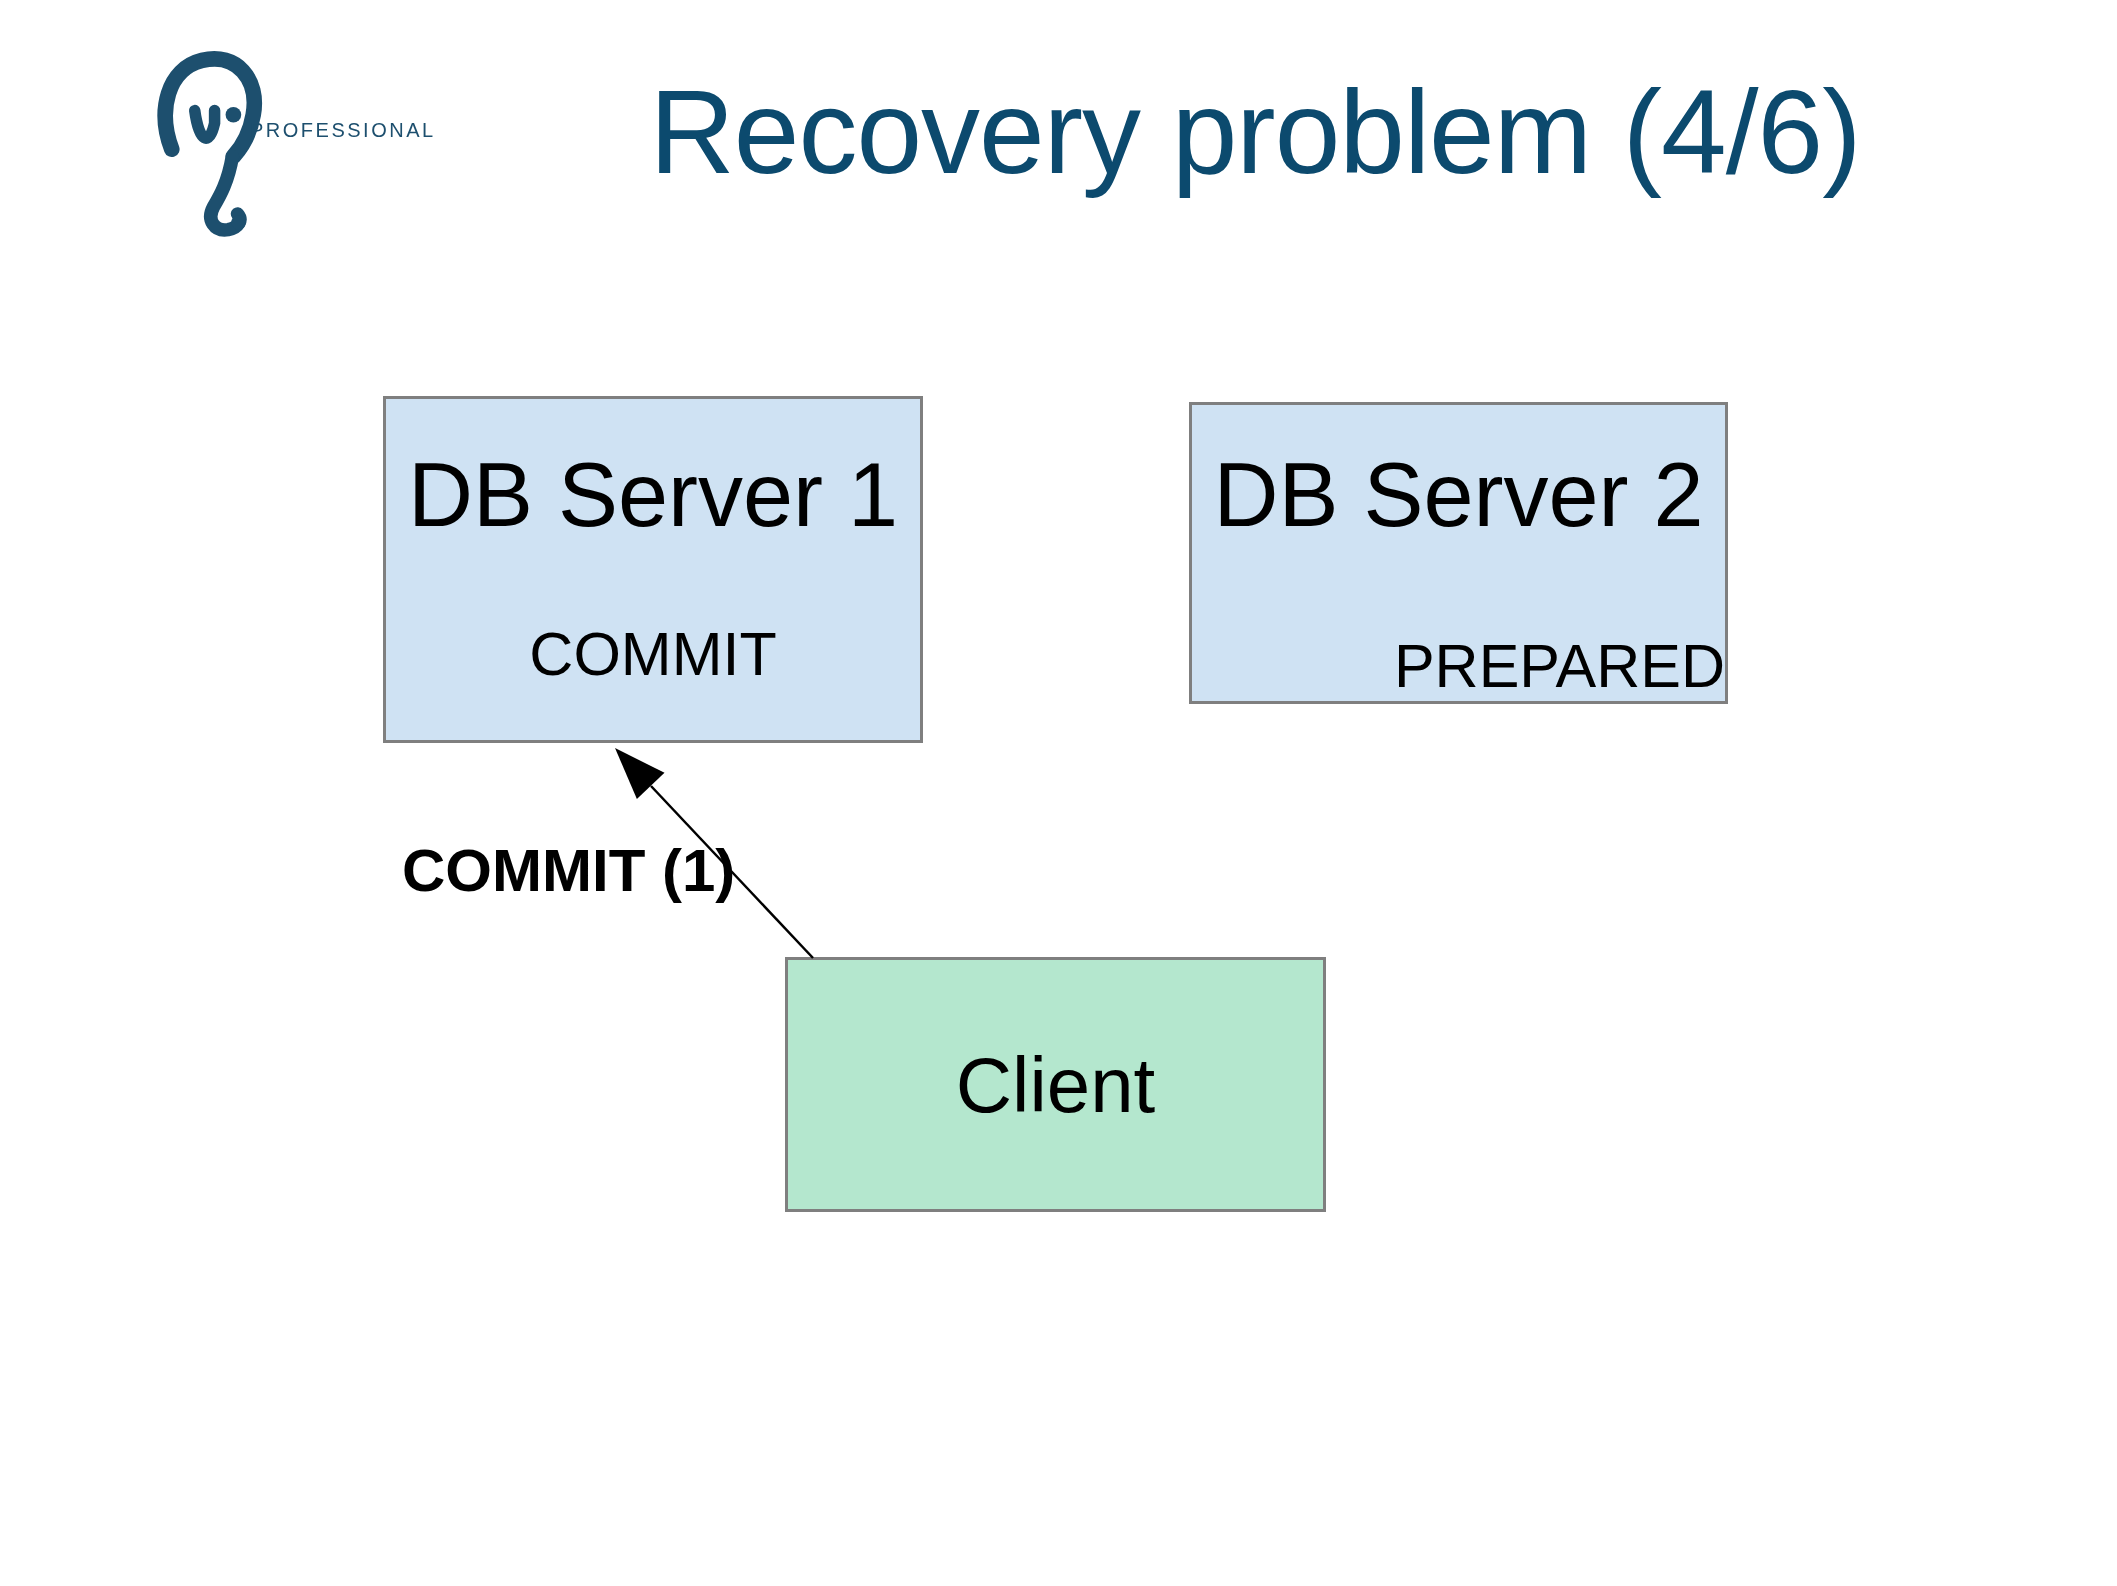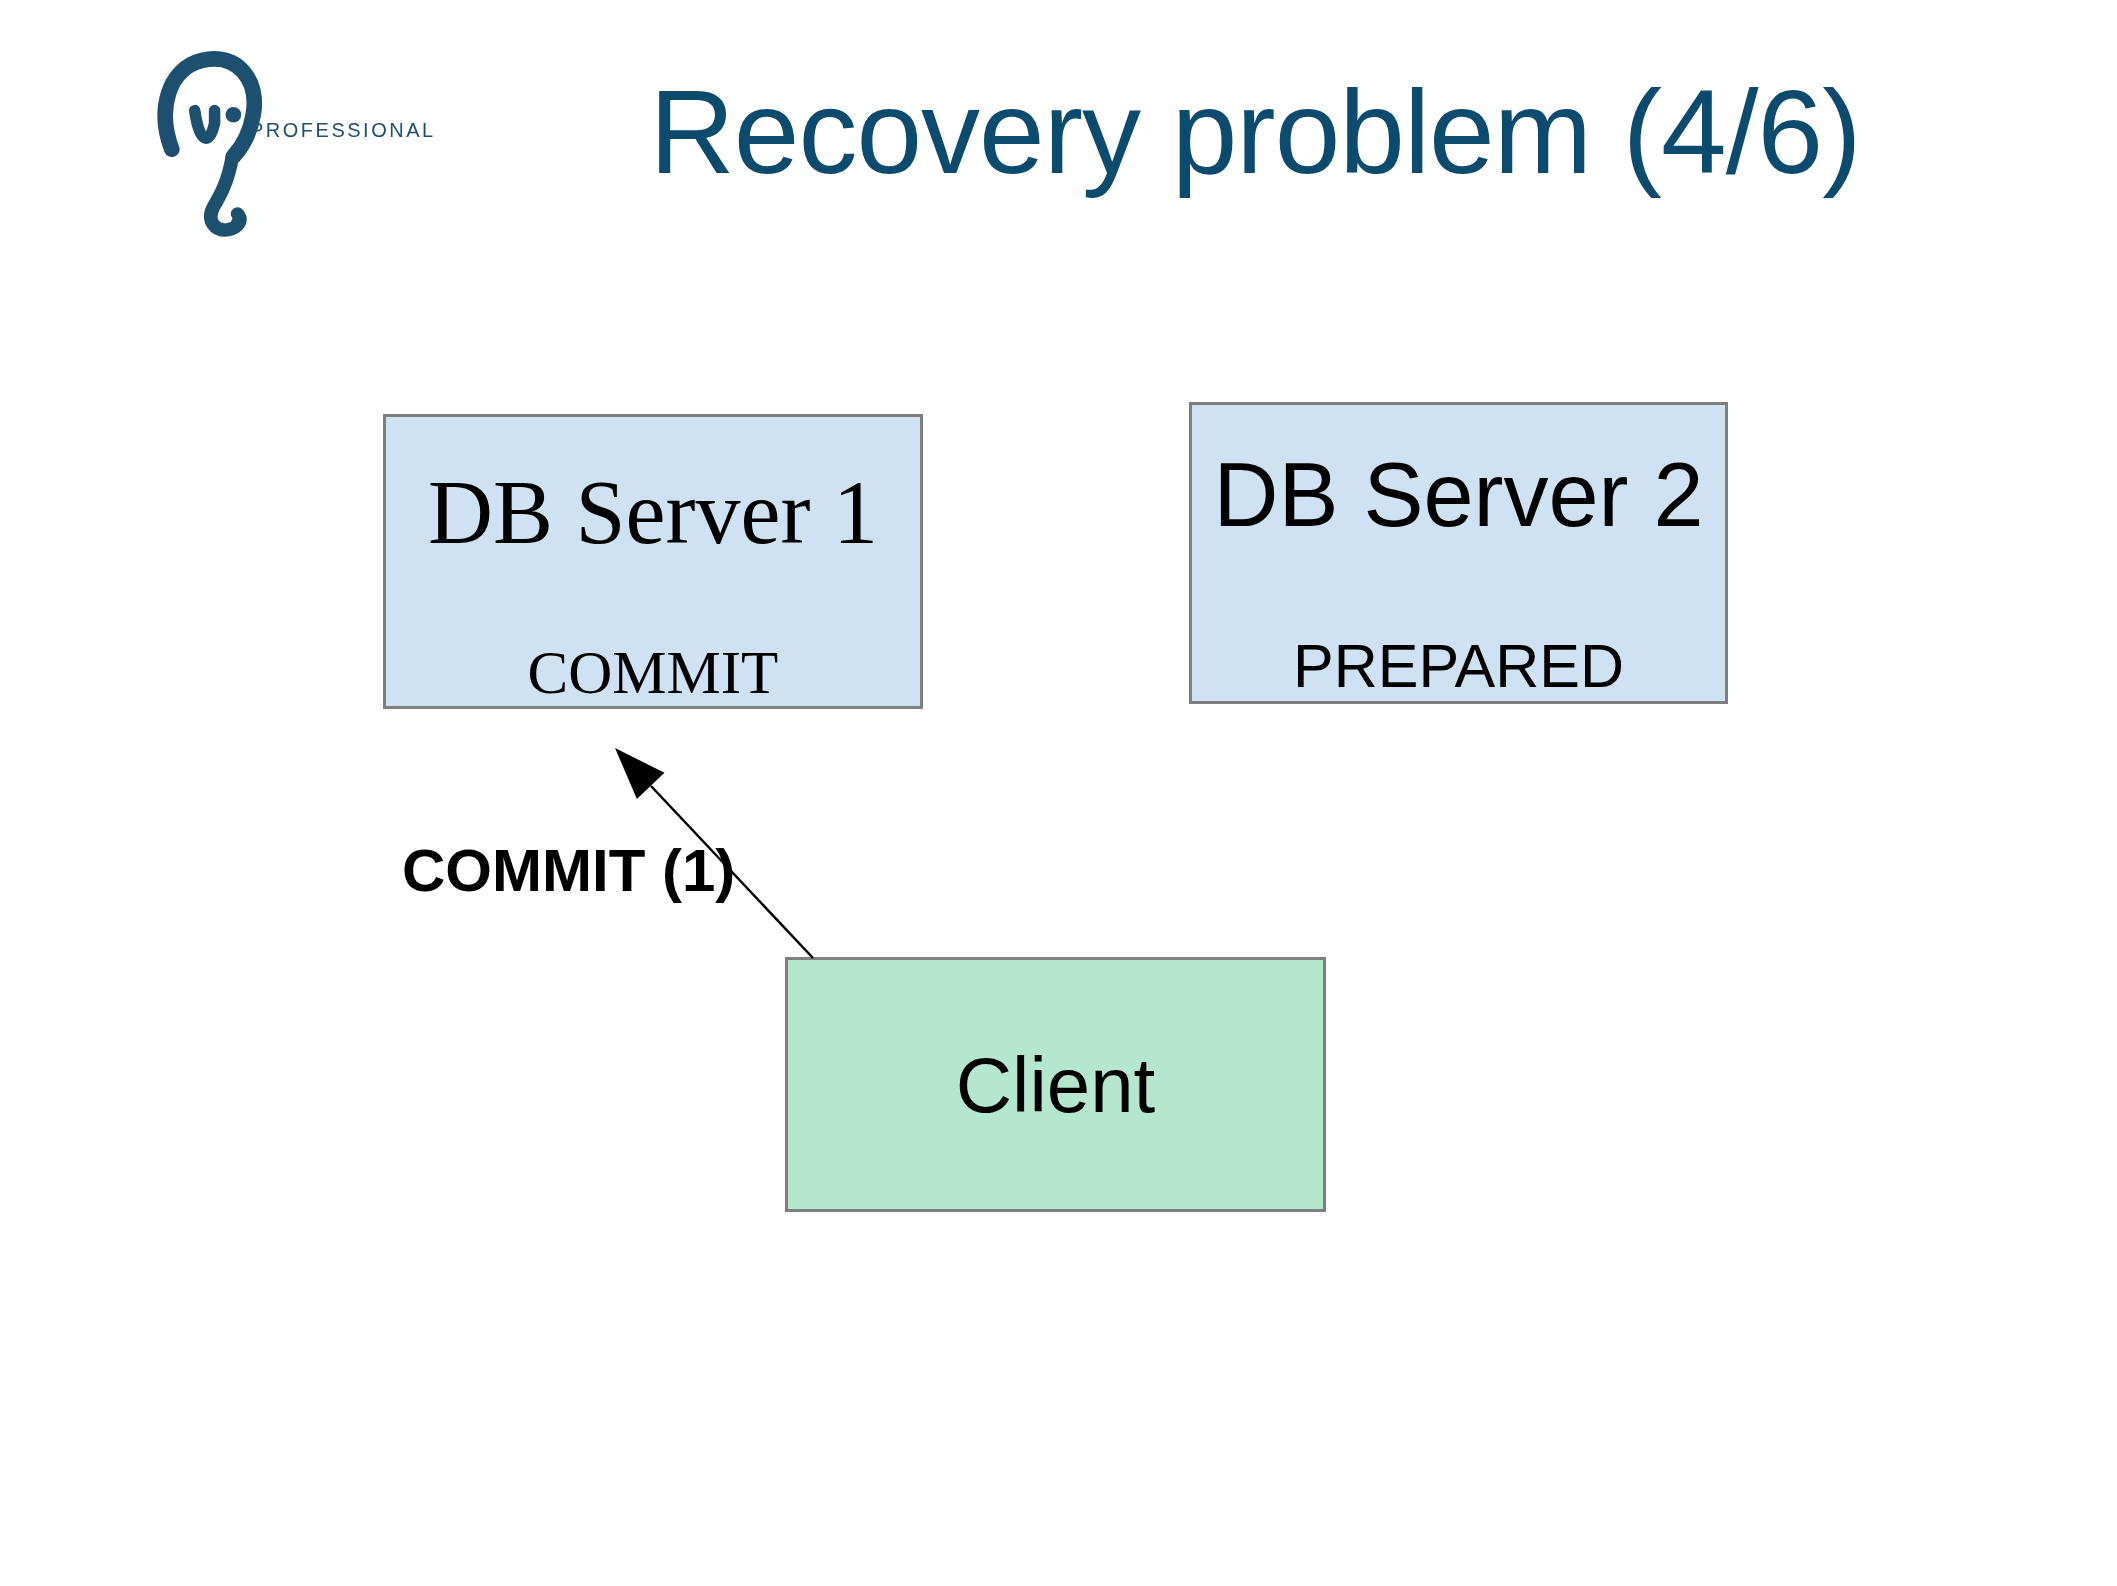--- a/index.html
+++ b/index.html
@@ -21,35 +21,35 @@
   
   .slide-title{
     position:absolute;left:490px;top:68px;width:1530px;
     text-align:center;font-size:118px;line-height:1.1;letter-spacing:-1px;
     color:#0c4a6e;white-space:nowrap;
   }
   
   .node{
     position:absolute;border:3px solid #7f7f7f;box-sizing:border-box;
   }
-  .node-db1{left:383px;top:414px;width:540px;height:295px;font-family:Liberation Serif, serif;}
+  .node-db1{left:383px;top:396px;width:540px;height:347px;}
   .node-db2{left:1189px;top:402px;width:539px;height:302px;}
   .node-client{left:785px;top:957px;width:541px;height:255px;display:flex;align-items:center;justify-content:center;}
   .node-title{
     position:absolute;left:0;width:100%;text-align:center;
     font-size:90px;line-height:1;white-space:nowrap;
   }
   .node-db1 .node-title{top:51px;}
   .node-db2 .node-title{top:45px;}
   .node-status{
     position:absolute;left:0;width:100%;text-align:center;
     font-size:61px;line-height:1;white-space:nowrap;
   }
   .node-db1 .node-status{top:225px;}
-  .node-db2 .node-status{top:231px;}
+  .node-db2 .node-status{top:231px;text-align:right;}
   .client-label{font-size:78px;line-height:1;}
   
   .edge-layer{position:absolute;left:0;top:0;width:2117px;height:1586px;pointer-events:none;}
   .edge-label{
     position:absolute;left:402px;top:841px;
     font-size:60px;font-weight:bold;line-height:1;white-space:nowrap;
   }
 </style>
 </head>
 <body>

